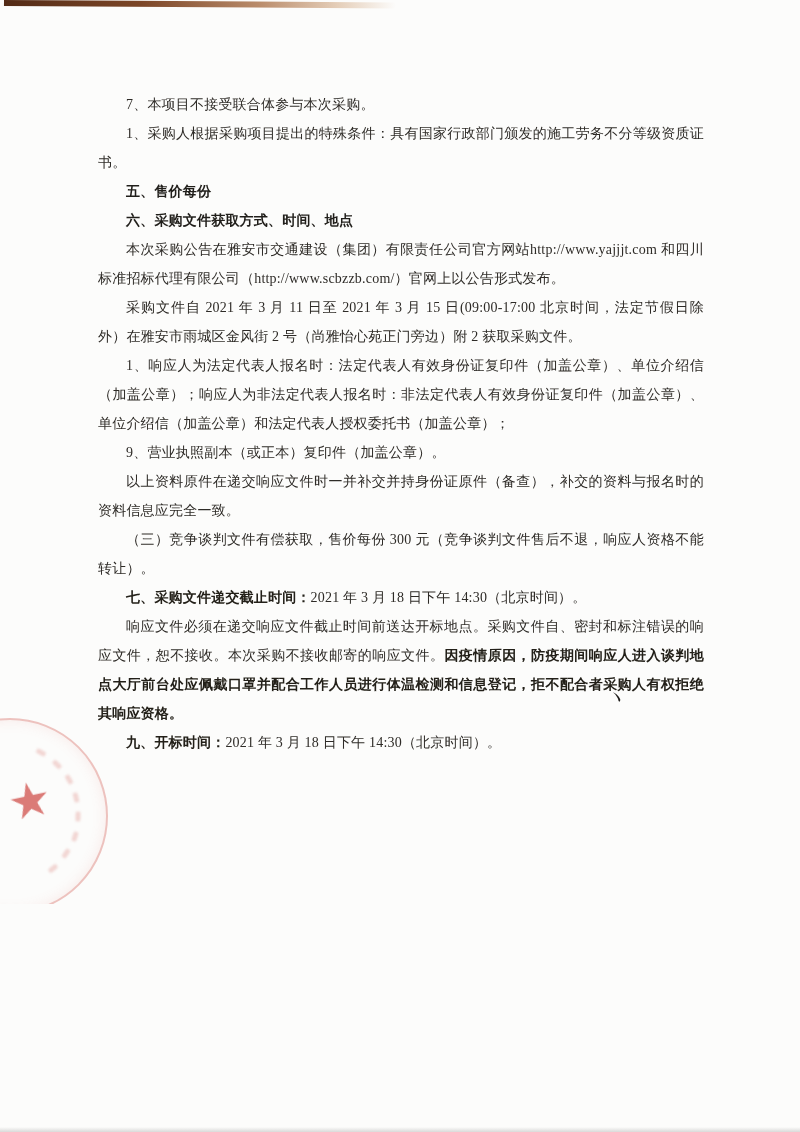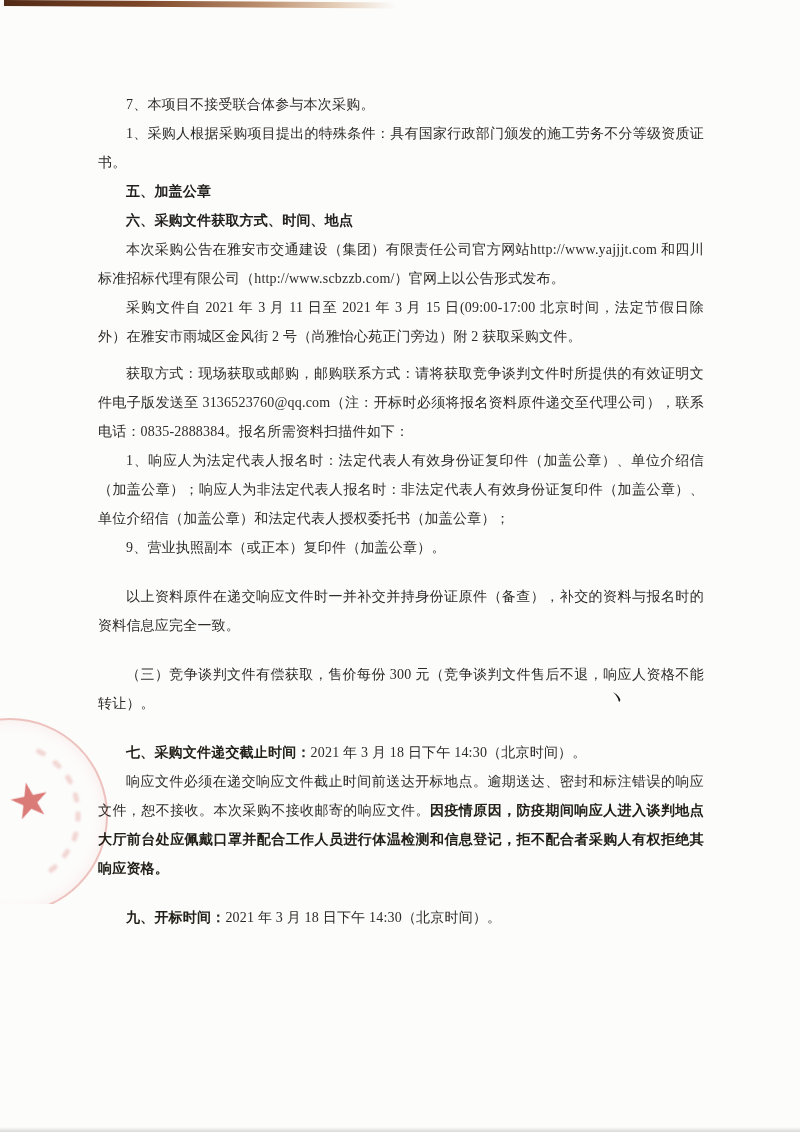--- a/index.html
+++ b/index.html
@@ -35,21 +35,21 @@
   .content{
     position:absolute;left:98px;top:90px;width:606px;
     font-size:14px;line-height:29px;
     color:var(--text-color,#2e2b27);
     text-align:justify;
     word-break:break-all;
     letter-spacing:0.2px;
   }
   .para{margin:0;text-indent:2em;}
   .para.gap-m{margin-top:8px;}
-  .para.gap-s{margin-top:20px;}
+  .para.gap-s{margin-top:0;}
   .para.heading{
     font-weight:bold;
     font-family:"Liberation Sans", sans-serif;
     color:#201e1a;
   }
   .b{
     font-weight:bold;
     font-family:Liberation Sans, sans-serif;
     color:#232019;
   }
@@ -104,30 +104,29 @@
         <div class="seal-mark" style="left: 72.9574px; top: 102.443px; transform: rotate(92deg);"></div>
         <div class="seal-mark" style="left: 69.574px; top: 121.631px; transform: rotate(108deg);"></div>
         <div class="seal-mark" style="left: 61.0326px; top: 139.144px; transform: rotate(124deg);"></div>
         <div class="seal-mark" style="left: 47.9951px; top: 153.623px; transform: rotate(140deg);"></div>
       </div>
   </div>
 
   <div class="content" id="content">
       <p class="para body"><span>7、本项目不接受联合体参与本次采购。</span></p>
       <p class="para body"><span>1、采购人根据采购项目提出的特殊条件：具有国家行政部门颁发的施工劳务不分等级资质证书。</span></p>
-      <p class="para heading"><span>五、加盖公章</span></p>
+      <p class="para heading"><span>五、售价每份</span></p>
       <p class="para heading"><span>六、采购文件获取方式、时间、地点</span></p>
       <p class="para body"><span>本次采购公告在雅安市交通建设（集团）有限责任公司官方网站</span><span class="nw">http://www.yajjjt.com</span><span> 和四川标准招标代理有限公司（</span><span class="nw">http://www.scbzzb.com/</span><span>）官网上以公告形式发布。</span></p>
       <p class="para body"><span>采购文件自 2021 年 3 月 11 日至 2021 年 3 月 15 日(09:00-17:00 北京时间，法定节假日除外）在雅安市雨城区金风街 2 号（尚雅怡心苑正门旁边）附 2 获取采购文件。</span></p>
-      <p class="para body gap-m"><span>获取方式：现场获取或邮购，邮购联系方式：请将获取竞争谈判文件时所提供的有效证明文件电子版发送至 </span><span class="nw">3136523760@qq.com</span><span>（注：开标时必须将报名资料原件递交至代理公司），联系电话：</span><span class="nw">0835-2888384</span><span>。报名所需资料扫描件如下：</span></p>
       <p class="para body"><span>1、响应人为法定代表人报名时：法定代表人有效身份证复印件（加盖公章）、单位介绍信（加盖公章）；响应人为非法定代表人报名时：非法定代表人有效身份证复印件（加盖公章）、单位介绍信（加盖公章）和法定代表人授权委托书（加盖公章）；</span></p>
       <p class="para body"><span>9、营业执照副本（或正本）复印件（加盖公章）。</span></p>
       <p class="para body gap-s"><span>以上资料原件在递交响应文件时一并补交并持身份证原件（备查），补交的资料与报名时的资料信息应完全一致。</span></p>
       <p class="para body gap-s"><span>（三）竞争谈判文件有偿获取，售价每份 300 元（竞争谈判文件售后不退，响应人资格不能转让）。</span></p>
       <p class="para body gap-s"><span class="b">七、采购文件递交截止时间：</span><span>2021 年 3 月 18 日下午 14:30（北京时间）。</span></p>
-      <p class="para body"><span>响应文件必须在递交响应文件截止时间前送达开标地点。逾期送达、密封和标注错误的响应文件，恕不接收。本次采购不接收邮寄的响应文件。</span><span class="b">因疫情原因，防疫期间响应人进入谈判地点大厅前台处应佩戴口罩并配合工作人员进行体温检测和信息登记，拒不配合者采购人有权拒绝其响应资格。</span></p>
+      <p class="para body"><span>响应文件必须在递交响应文件截止时间前送达开标地点。采购文件自、密封和标注错误的响应文件，恕不接收。本次采购不接收邮寄的响应文件。</span><span class="b">因疫情原因，防疫期间响应人进入谈判地点大厅前台处应佩戴口罩并配合工作人员进行体温检测和信息登记，拒不配合者采购人有权拒绝其响应资格。</span></p>
       <p class="para body gap-s"><span class="b">九、开标时间：</span><span>2021 年 3 月 18 日下午 14:30（北京时间）。</span></p>
     </div>
 
   <div class="pen-mark">ヽ</div>
 
   <div class="scan-edge-bottom"></div>
 </div>
 
 </body></html>

